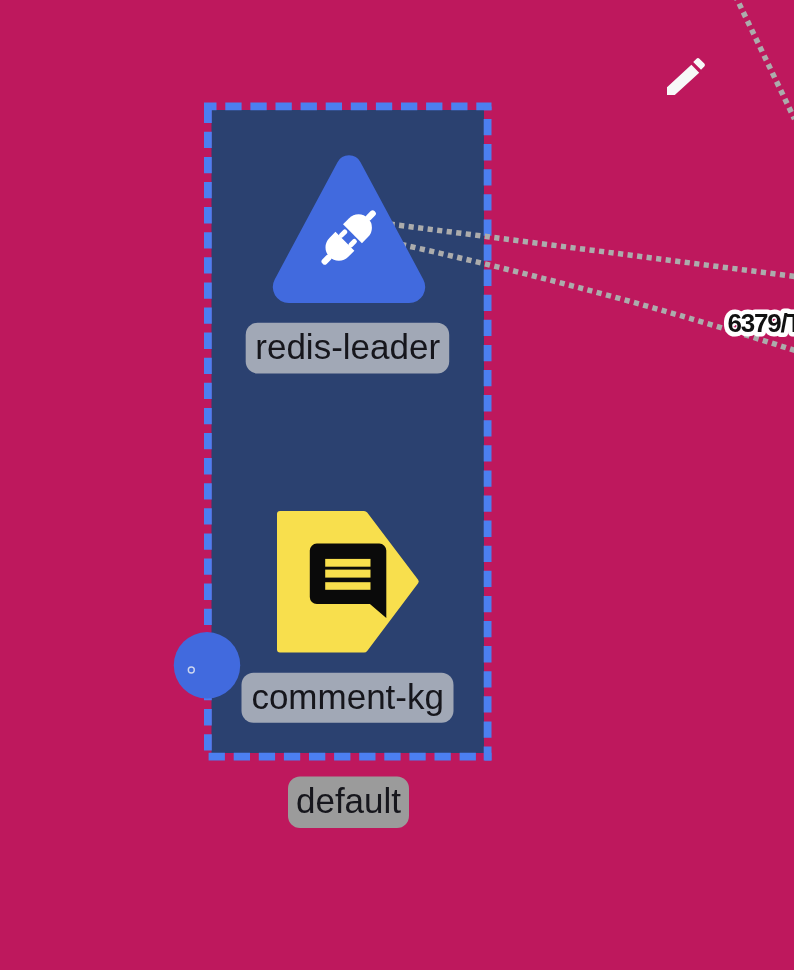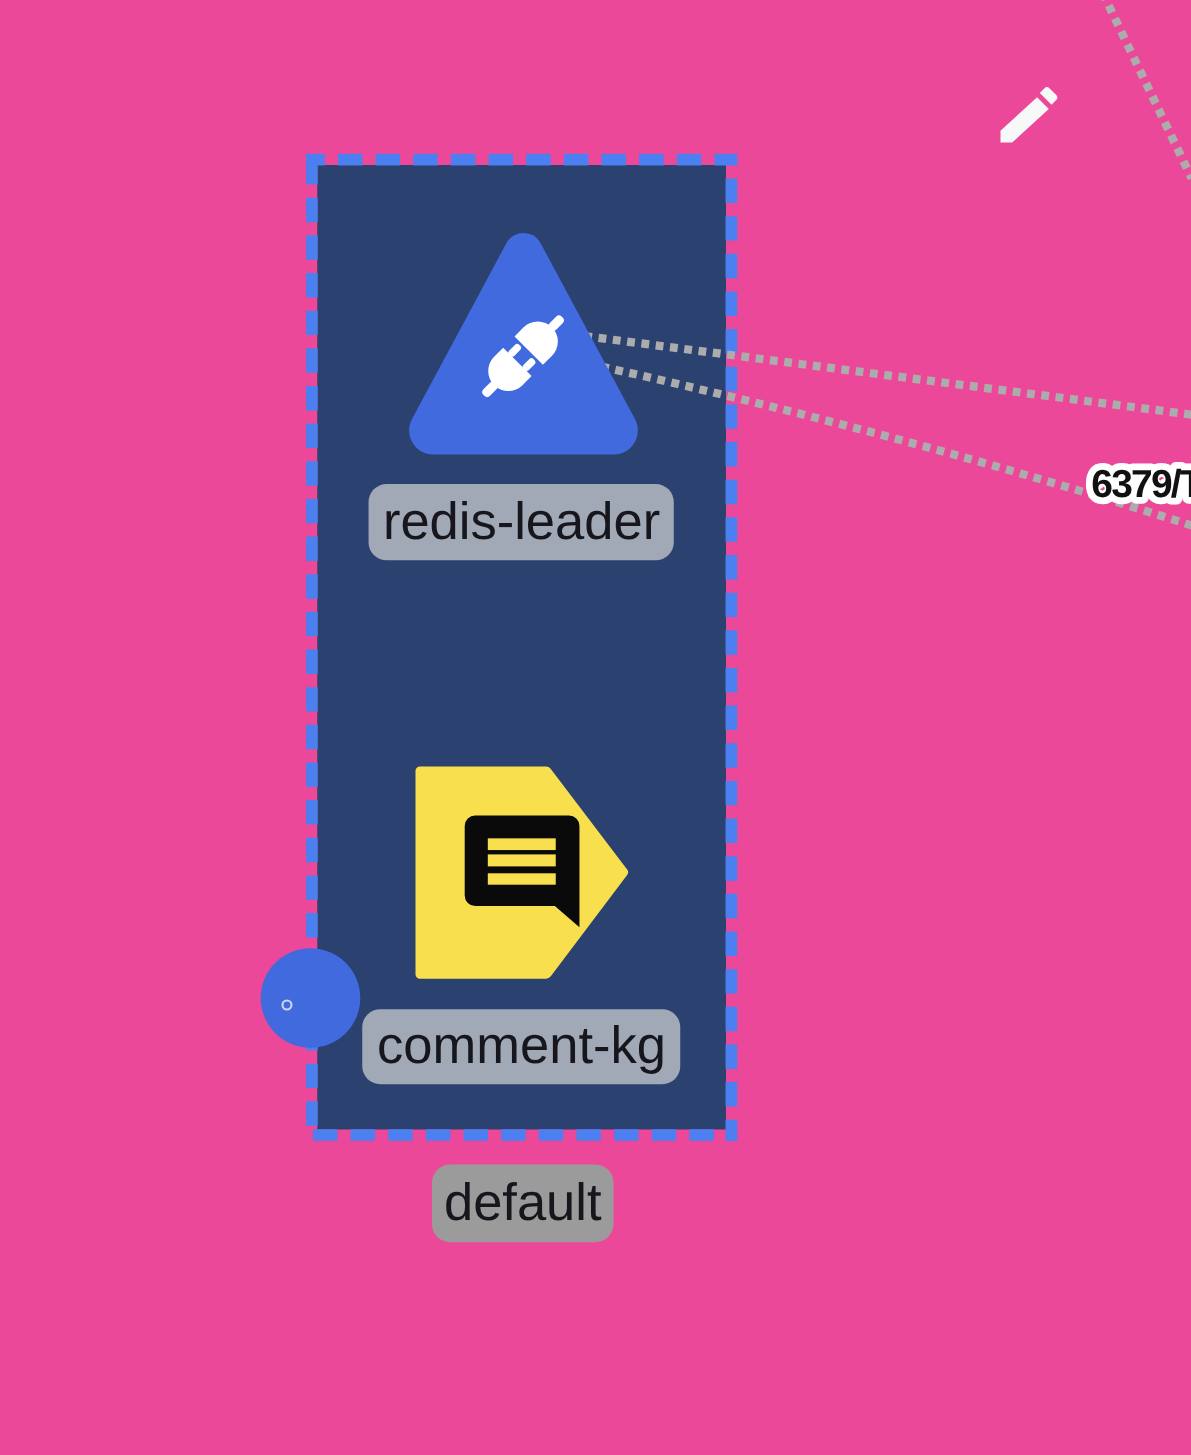--- a/index.html
+++ b/index.html
@@ -1,16 +1,16 @@
 <!DOCTYPE html>
 <html><head>
 <meta charset="utf-8">
 <style>
 html,body{margin:0;padding:0;background:#131313;}
-#stage{position:relative;width:794px;height:970px;overflow:hidden;background:#ec4899;
+#stage{position:relative;width:794px;height:970px;overflow:hidden;background:#be185d;
   font-family:"Liberation Sans", sans-serif;}
 </style>
 </head>
 <body>
 <div id="stage">
 <svg width="794" height="970" viewBox="0 0 794 970" xmlns="http://www.w3.org/2000/svg">
 
   <rect x="211.5" y="110" width="272.5" height="643" fill="#2b4170"></rect>
   <g stroke="#4c7ff0" stroke-width="7.8" stroke-dasharray="16.3 8.8" fill="none">
     <line x1="204" y1="106.4" x2="491.5" y2="106.4" stroke-dashoffset="3.8"></line>

